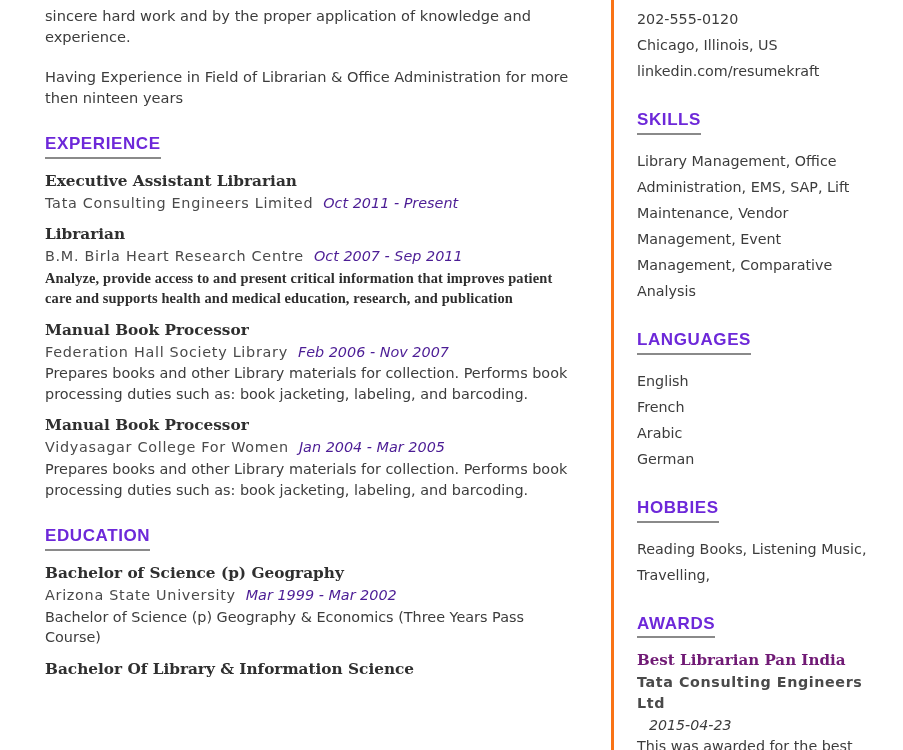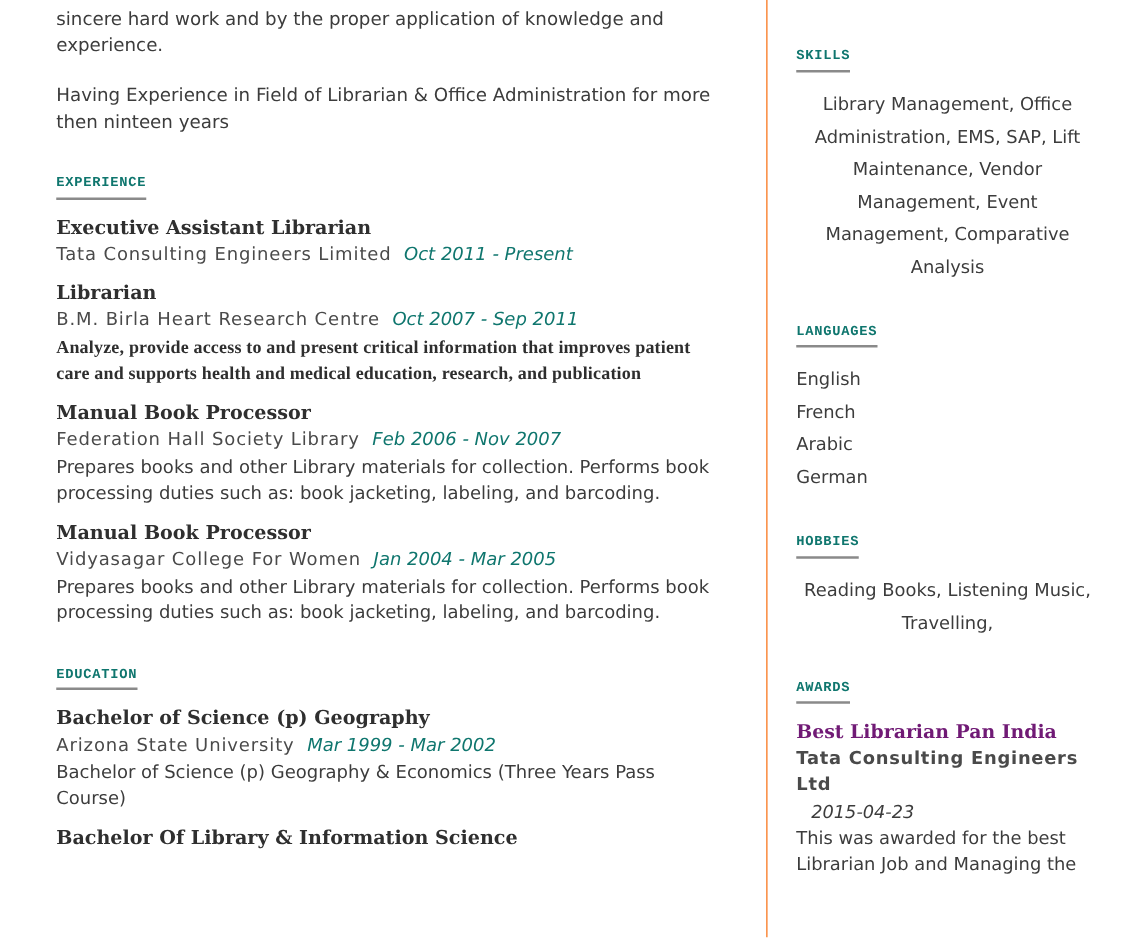--- a/index.html
+++ b/index.html
@@ -23,43 +23,43 @@
   .columns {
     display: flex;
     width: 903px;
     height: 750px;
     box-sizing: border-box;
   }
   .col-left {
     width: 614px;
     box-sizing: border-box;
     padding: 0 40px 16px 45px;
-    border-right: 1px solid #f97316;
+    border-right: 3px solid #f97316;
     overflow: hidden;
   }
   .col-right {
     width: 289px;
     box-sizing: border-box;
     padding: 0 24px 0 23px;
     overflow: hidden;
   }
 
   
   .body-text {
     font-family: "DejaVu Sans", sans-serif;
     font-size: 14.6px;
     line-height: 20.5px;
     color: #3c3c3c;
   }
   .section-head {
-    font-family: Liberation Mono, monospace;
-    font-weight: bold;
-    font-size: 11px;
+    font-family: Liberation Sans, sans-serif;
+    font-weight: bold;
+    font-size: 17px;
     letter-spacing: 0.6px;
-    color: #0f766e;
+    color: #6d28d9;
     text-transform: uppercase;
     display: inline-block;
     padding-bottom: 4px;
     border-bottom: 2.5px solid #8a8a8a;
     line-height: 1.05;
   }
   .section-head-wrap { margin-top: 26px; margin-bottom: 13px; }
 
   .entry { margin-bottom: 12px; }
   .entry-title {
@@ -78,21 +78,21 @@
   }
   .entry-org {
     font-weight: normal;
     letter-spacing: 0.7px;
   }
   .entry-dates {
     font-style: italic;
     font-weight: normal;
     letter-spacing: 0;
     margin-left: 10px;
-    color: #0f766e;
+    color: #4c1d95;
   }
   .entry-desc {
     font-size: 14.4px;
     line-height: 20.5px;
     color: #3c3c3c;
   }
   .entry-desc.bold {
     font-weight: bold;
     letter-spacing: 0.15px;
     color: #2e2e2e;
@@ -100,21 +100,20 @@
   }
 
   .summary-p { margin: 0 0 20px 0; }
   .summary-p.tight { margin-bottom: 0; }
 
   
   .side-text {
     font-size: 14.3px;
     line-height: 26px;
     color: #3c3c3c;
-    text-align: center;
   }
   .contact-line { font-size: 14.3px; line-height: 26px; color: #3c3c3c; }
   .side-list-item { font-size: 14.3px; line-height: 26px; color: #3c3c3c; }
   .award-title {
     font-family: "DejaVu Serif", serif;
     font-weight: bold;
     font-size: 15.1px;
     color: #701a75;
     line-height: 1.25;
     margin-bottom: 2px;
@@ -206,20 +205,25 @@
         <div class="entry-title">Bachelor Of Library &amp; Information Science</div>
 
       </div>
 
     </div>
 
     <div class="col-right">
 
       <div class="spacer-top"></div>
 
+      <div>
+        <div class="contact-line">202-555-0120</div>
+        <div class="contact-line">Chicago, Illinois, US</div>
+        <div class="contact-line">linkedin.com/resumekraft</div>
+      </div>
 
       <div class="section-head-wrap">
         <span class="section-head">SKILLS</span>
       </div>
       <div class="side-text">Library Management, Office Administration, EMS, SAP, Lift Maintenance, Vendor Management, Event Management, Comparative Analysis</div>
 
       <div class="section-head-wrap">
         <span class="section-head">LANGUAGES</span>
       </div>
       <div>

